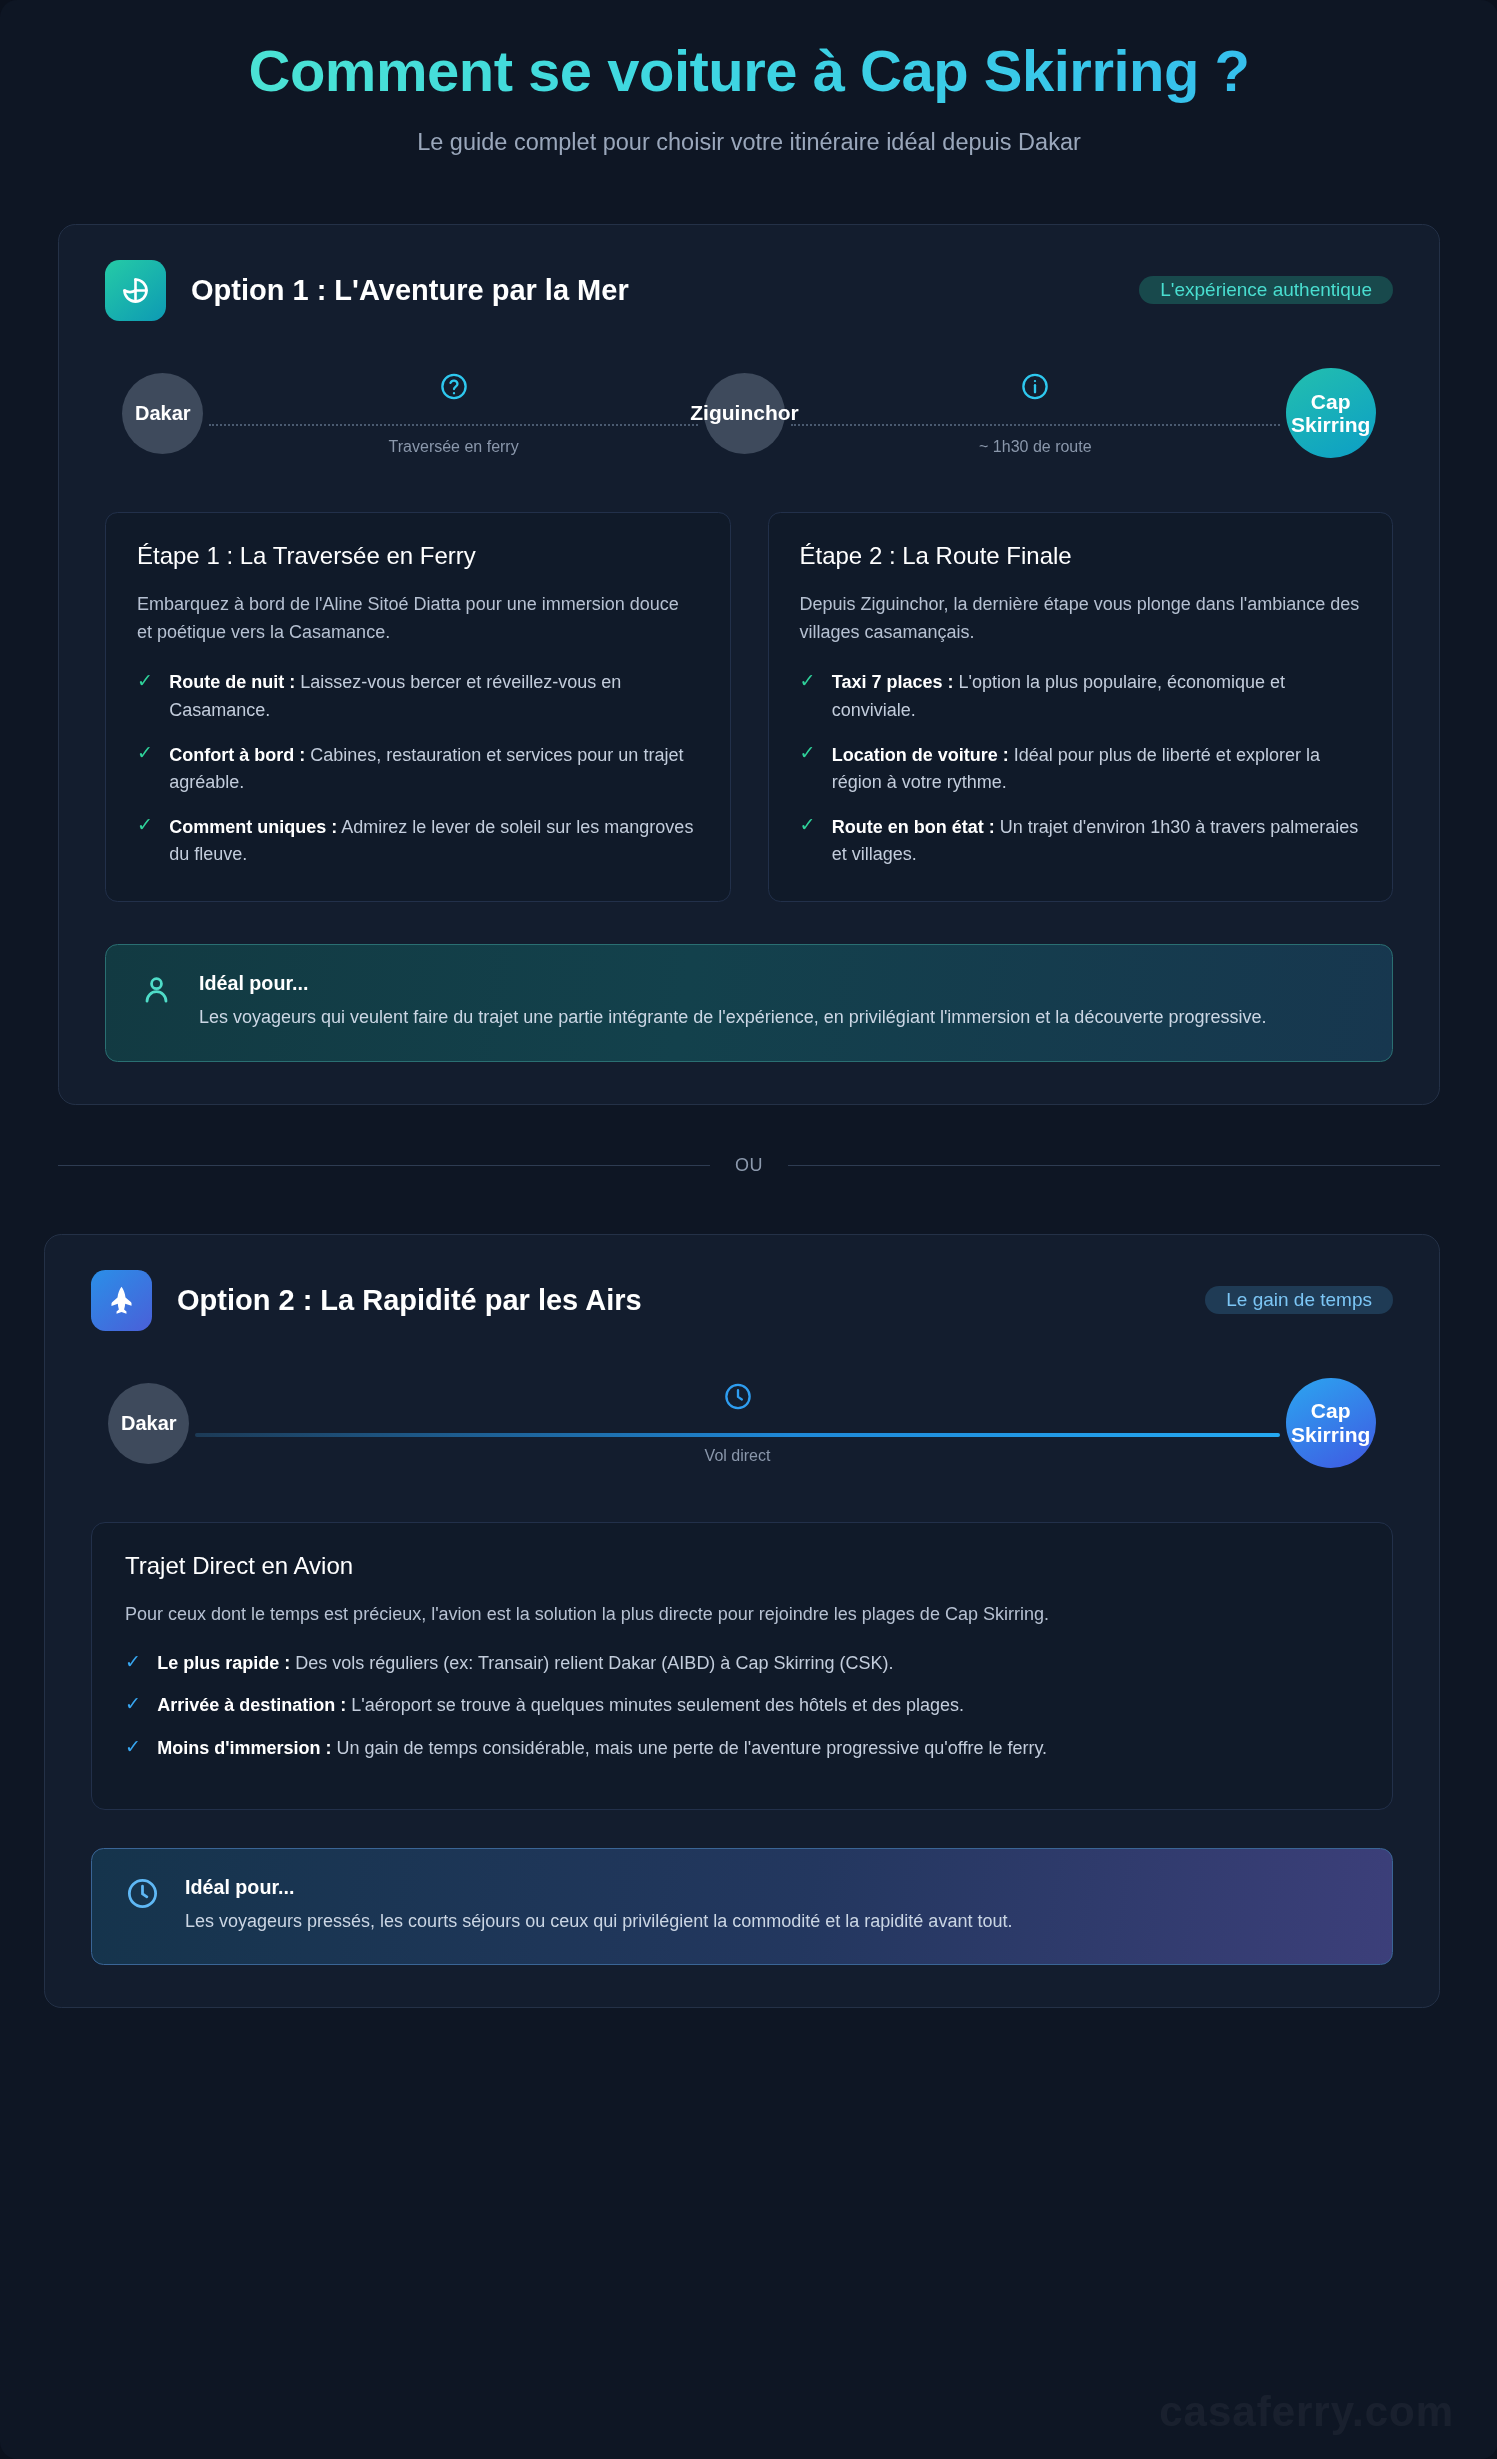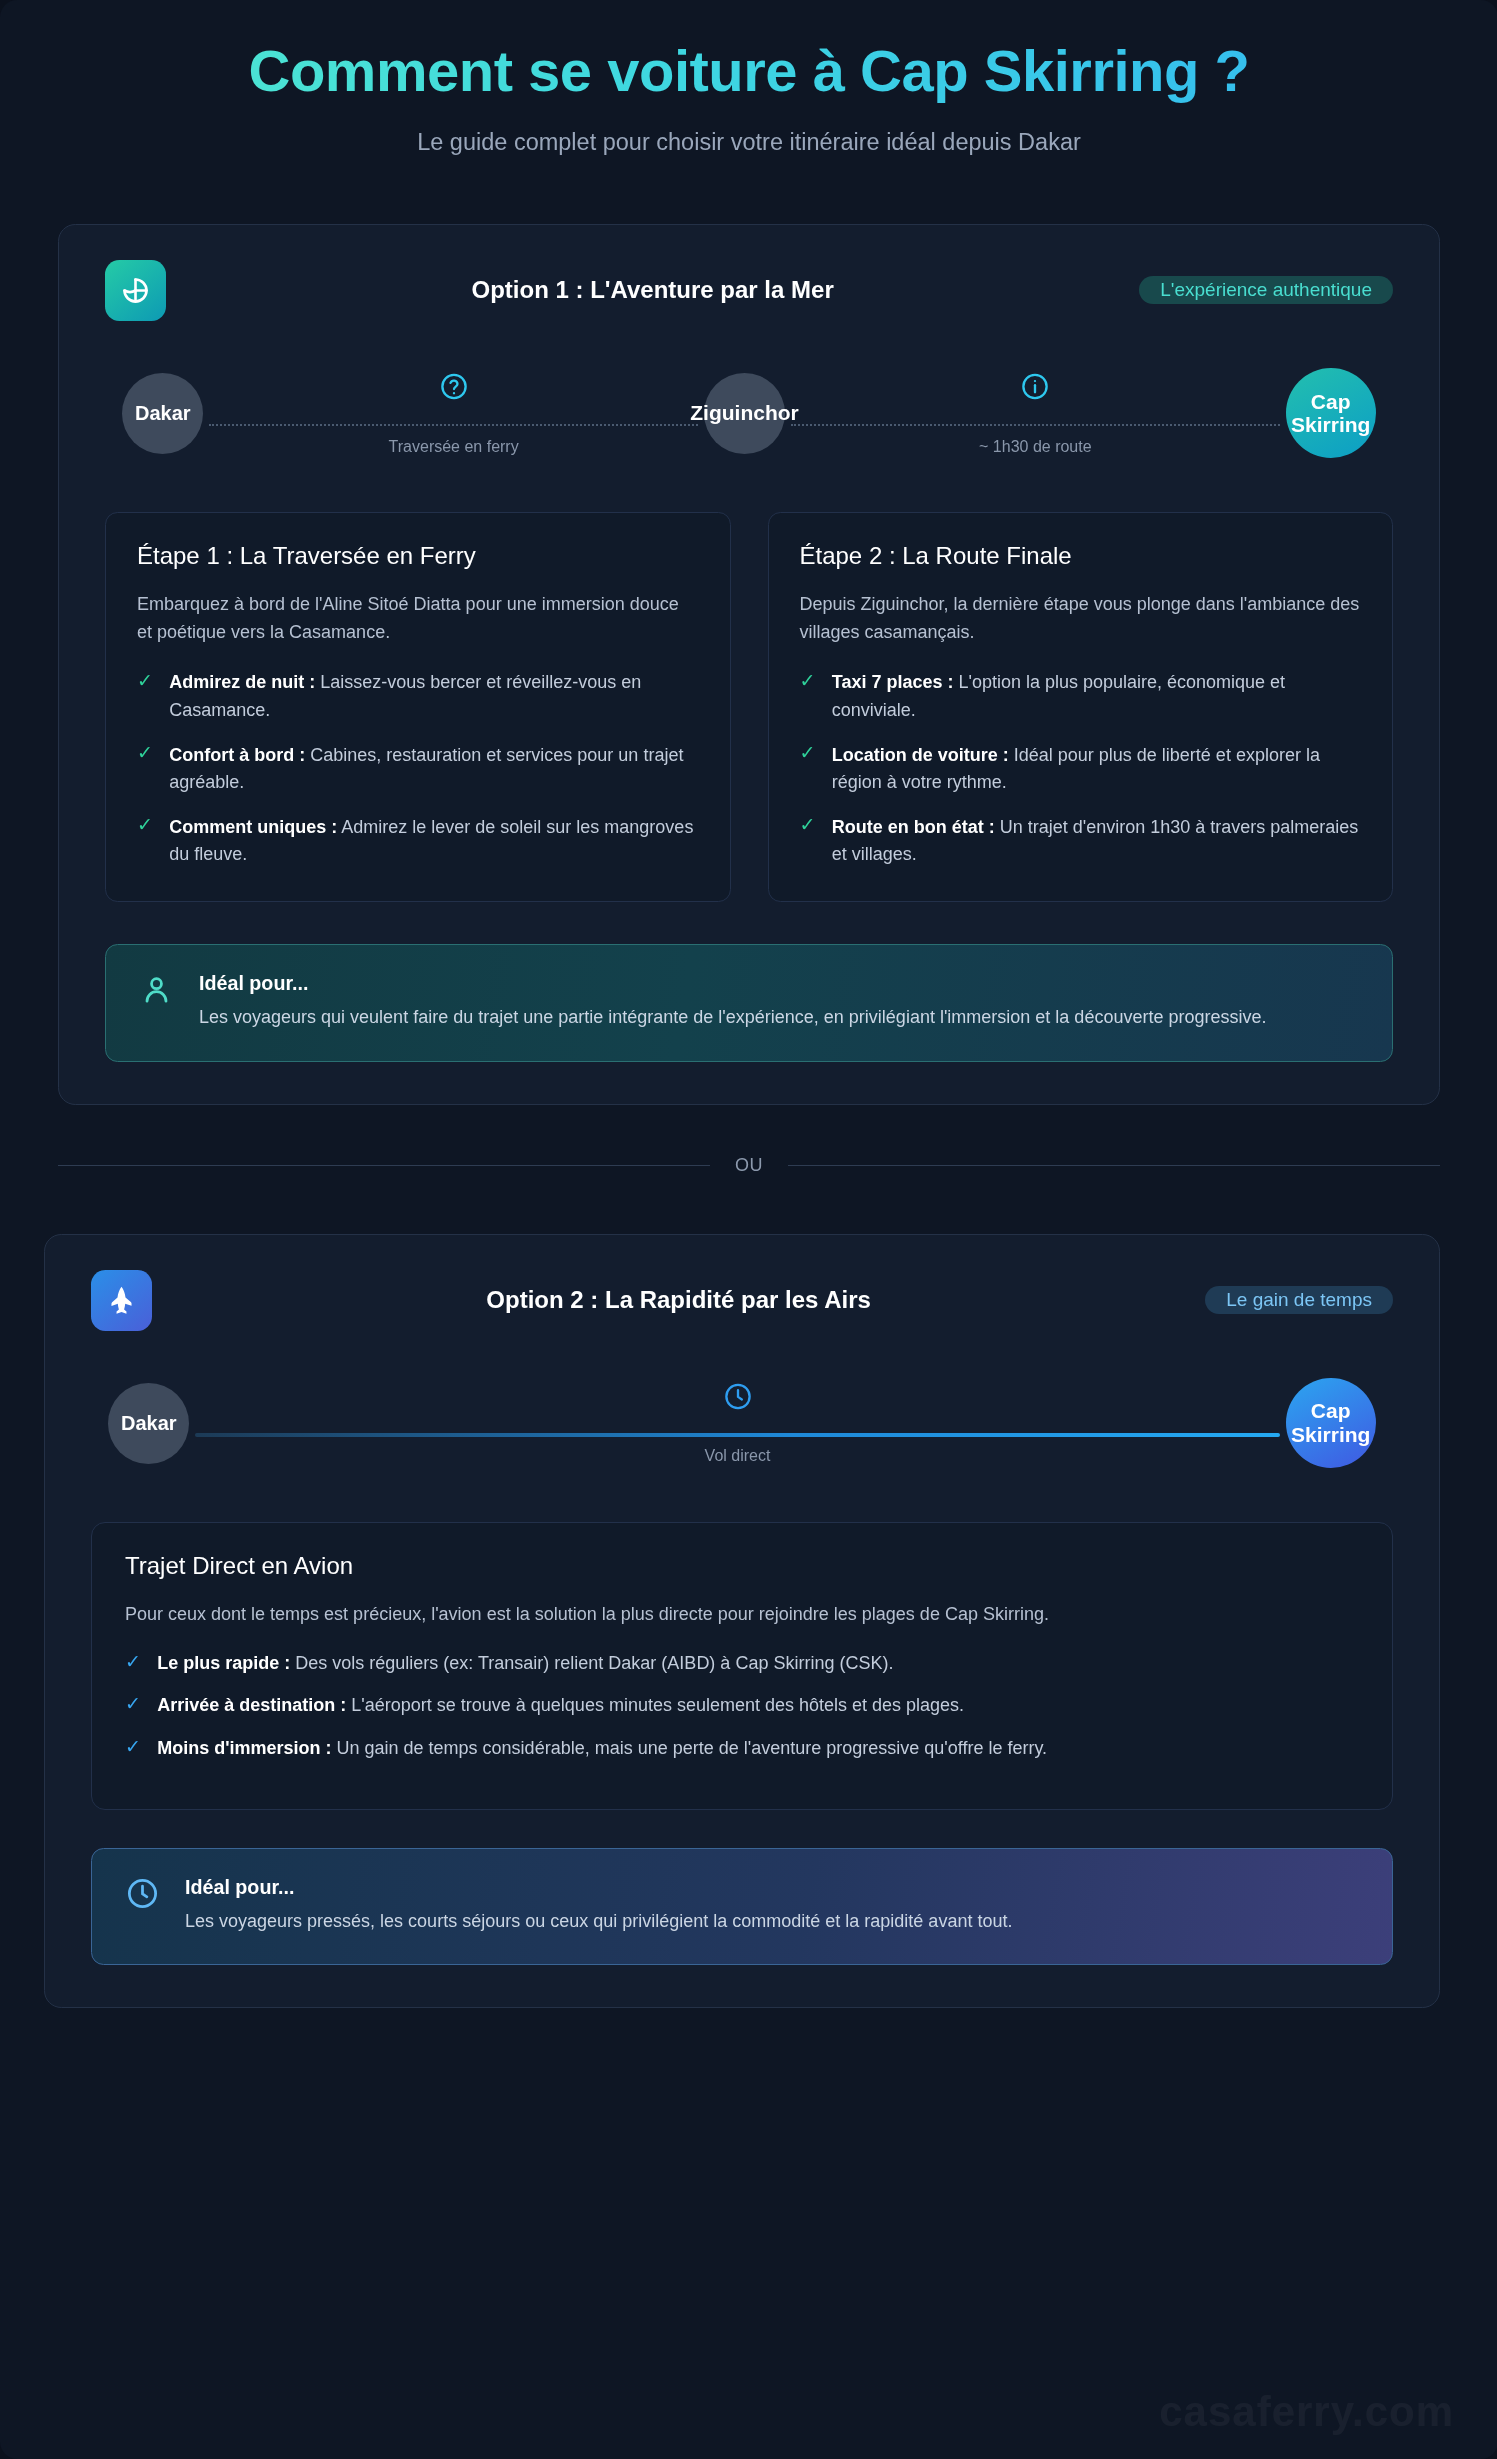--- a/index.html
+++ b/index.html
@@ -63,26 +63,25 @@
   .opt-icon {
     width: 61px; height: 61px;
     border-radius: 14.4px;
     display: flex; align-items: center; justify-content: center;
     flex: 0 0 auto;
   }
   .opt-icon.sea { background: linear-gradient(140deg, #25cba6 0%, #0d9ab4 100%); }
   .opt-icon.air { background: linear-gradient(140deg, #2a8fe8 0%, #4a5fd8 100%); }
 
   .option-title {
-    font-size: 24px;
+    font-size: 29px;
     font-weight: bold;
     color: #ffffff;
     flex: 1 1 auto;
     white-space: nowrap;
-    text-align: center;
   }
 
   .badge {
     font-size: 19px;
     padding: 3px 21px;
     border-radius: 960px;
     white-space: nowrap;
     flex: 0 0 auto;
   }
   .badge.sea { background: #18494c; color: #49ded0; }
@@ -350,21 +349,21 @@
     </div>
 
     <div class="steps">
 
       <div class="step-card">
         <h3 class="step-title">Étape 1 : La Traversée en Ferry</h3>
         <p class="step-desc">Embarquez à bord de l'Aline Sitoé Diatta pour une immersion douce et poétique vers la Casamance.</p>
         <ul class="bullets">
           <li>
             <span class="tick green">✓</span>
-            <span><span class="bullet-strong">Admirez de nuit :</span><span> Laissez-vous bercer et réveillez-vous en Casamance.</span></span>
+            <span><span class="bullet-strong">Route de nuit :</span><span> Laissez-vous bercer et réveillez-vous en Casamance.</span></span>
           </li>
           <li>
             <span class="tick green">✓</span>
             <span><span class="bullet-strong">Confort à bord :</span><span> Cabines, restauration et services pour un trajet agréable.</span></span>
           </li>
           <li>
             <span class="tick green">✓</span>
             <span><span class="bullet-strong">Comment uniques :</span><span> Admirez le lever de soleil sur les mangroves du fleuve.</span></span>
           </li>
         </ul>

